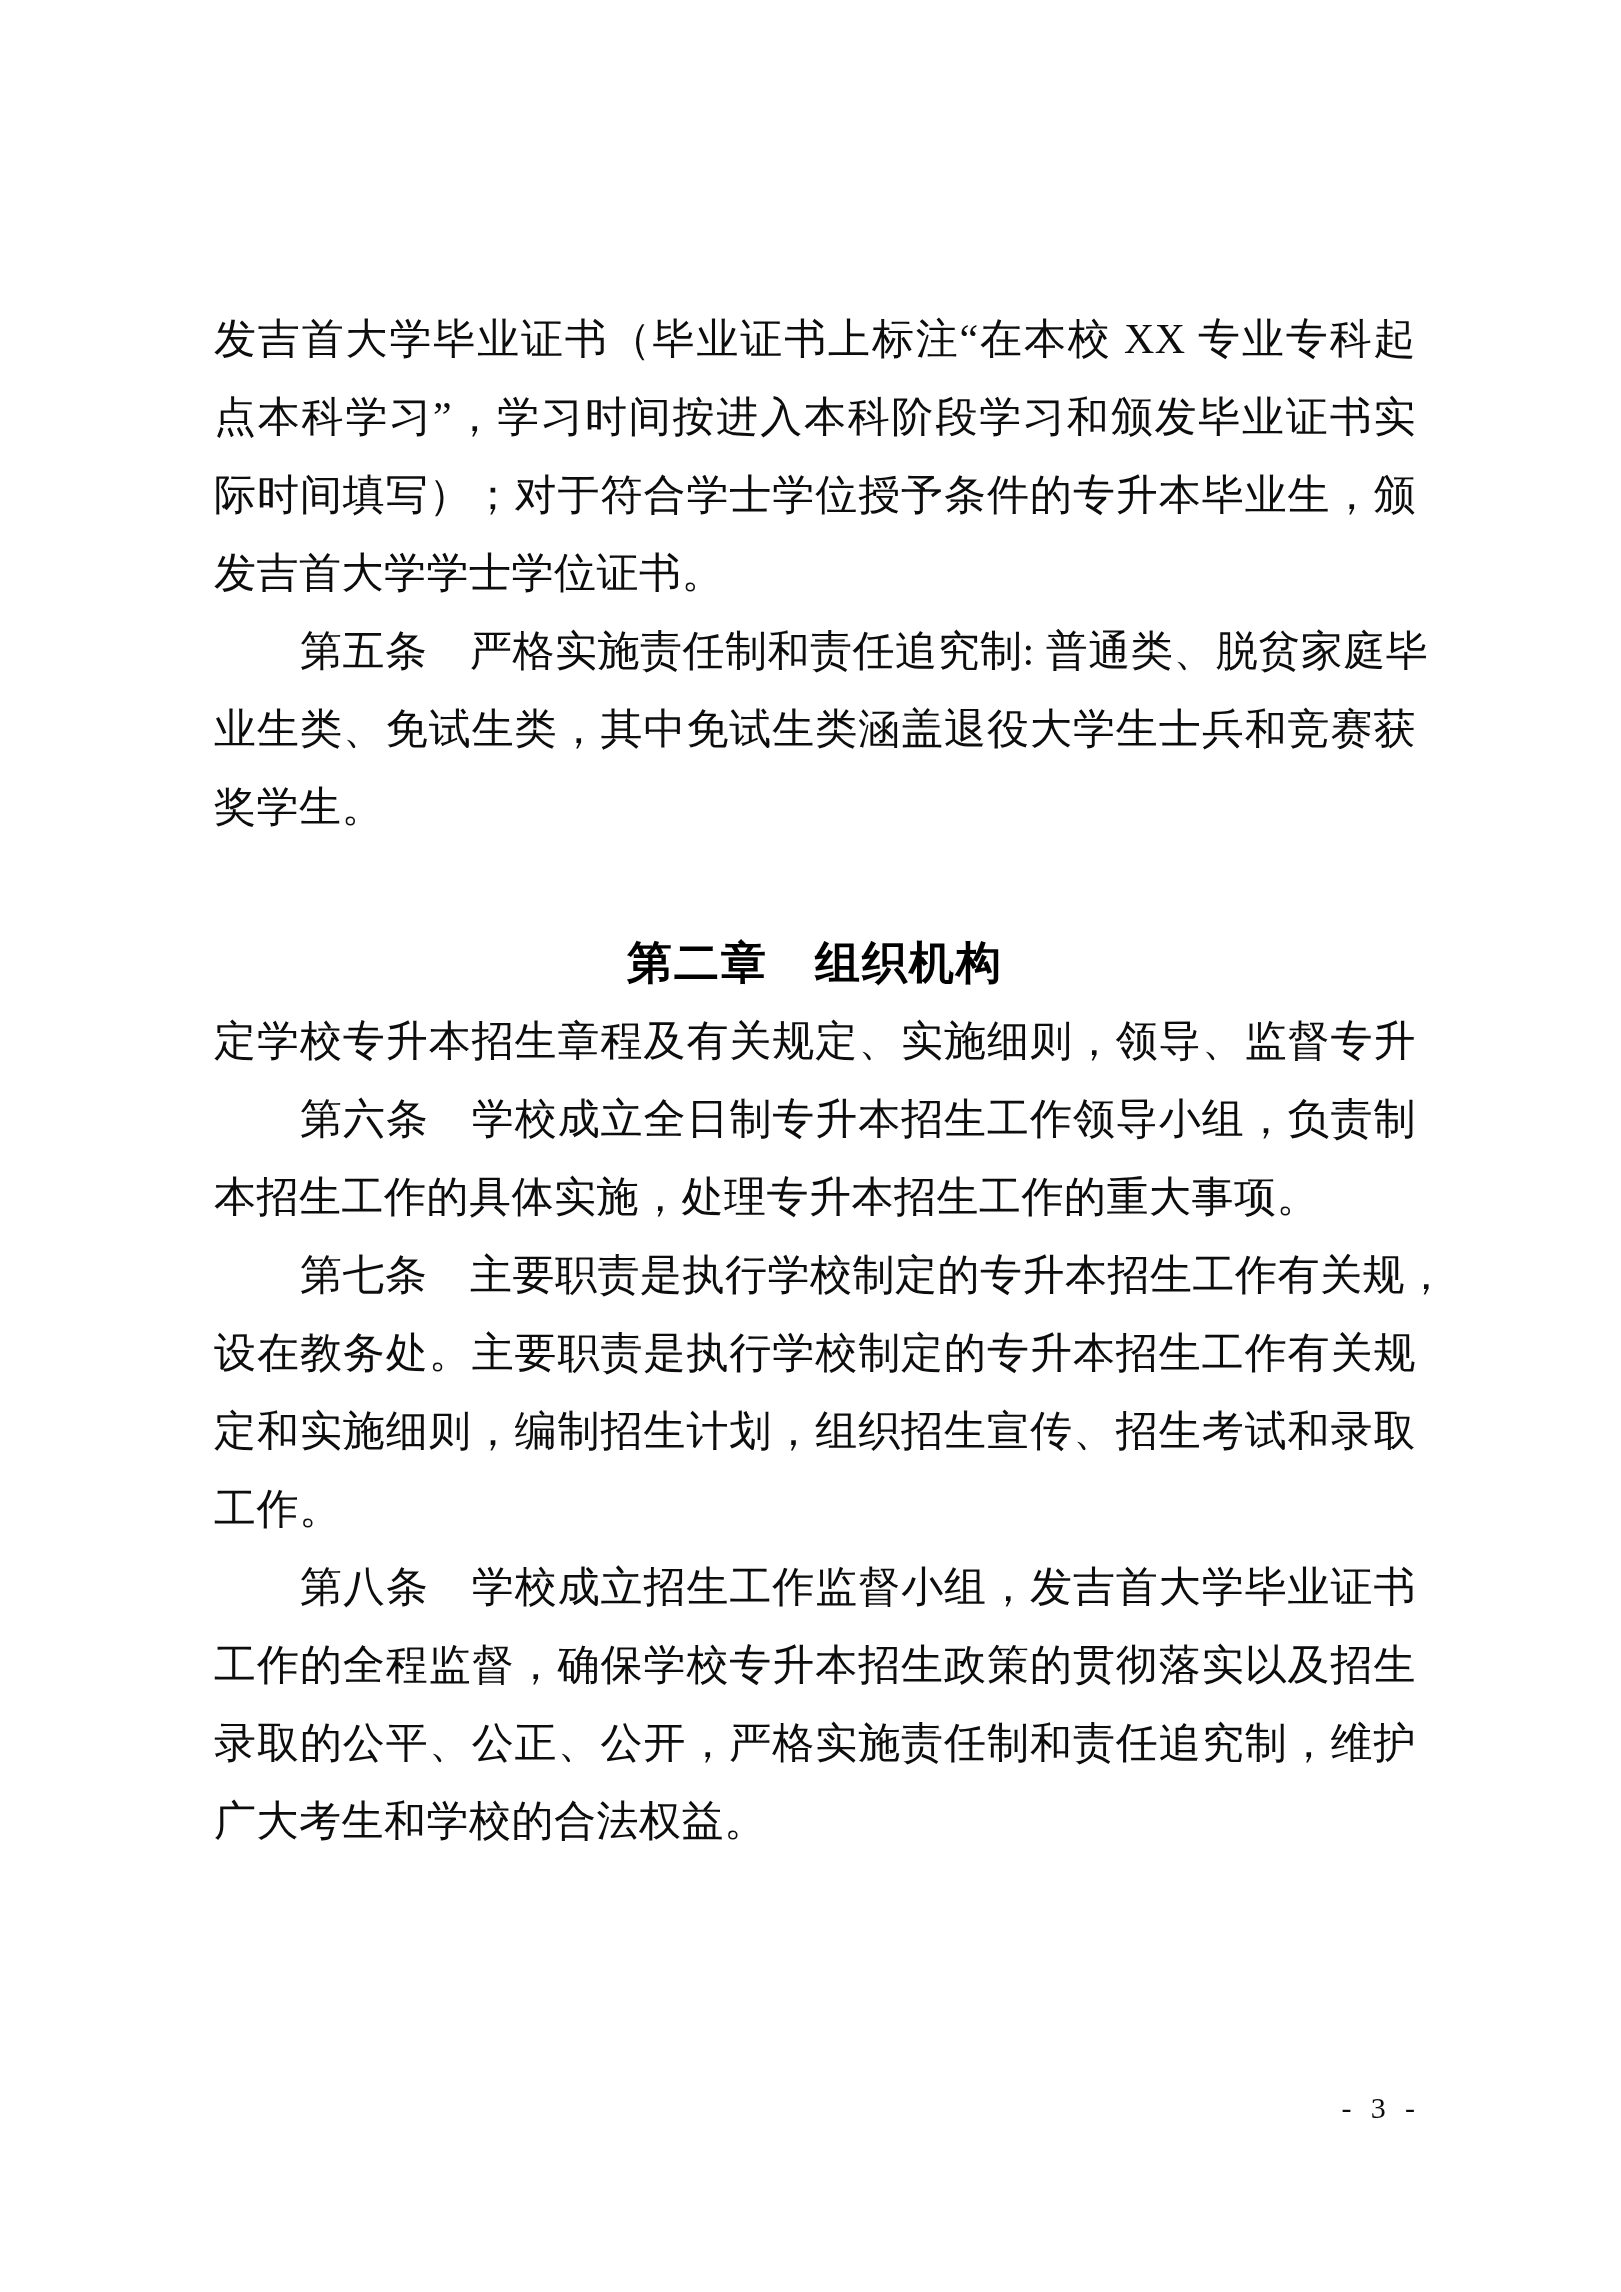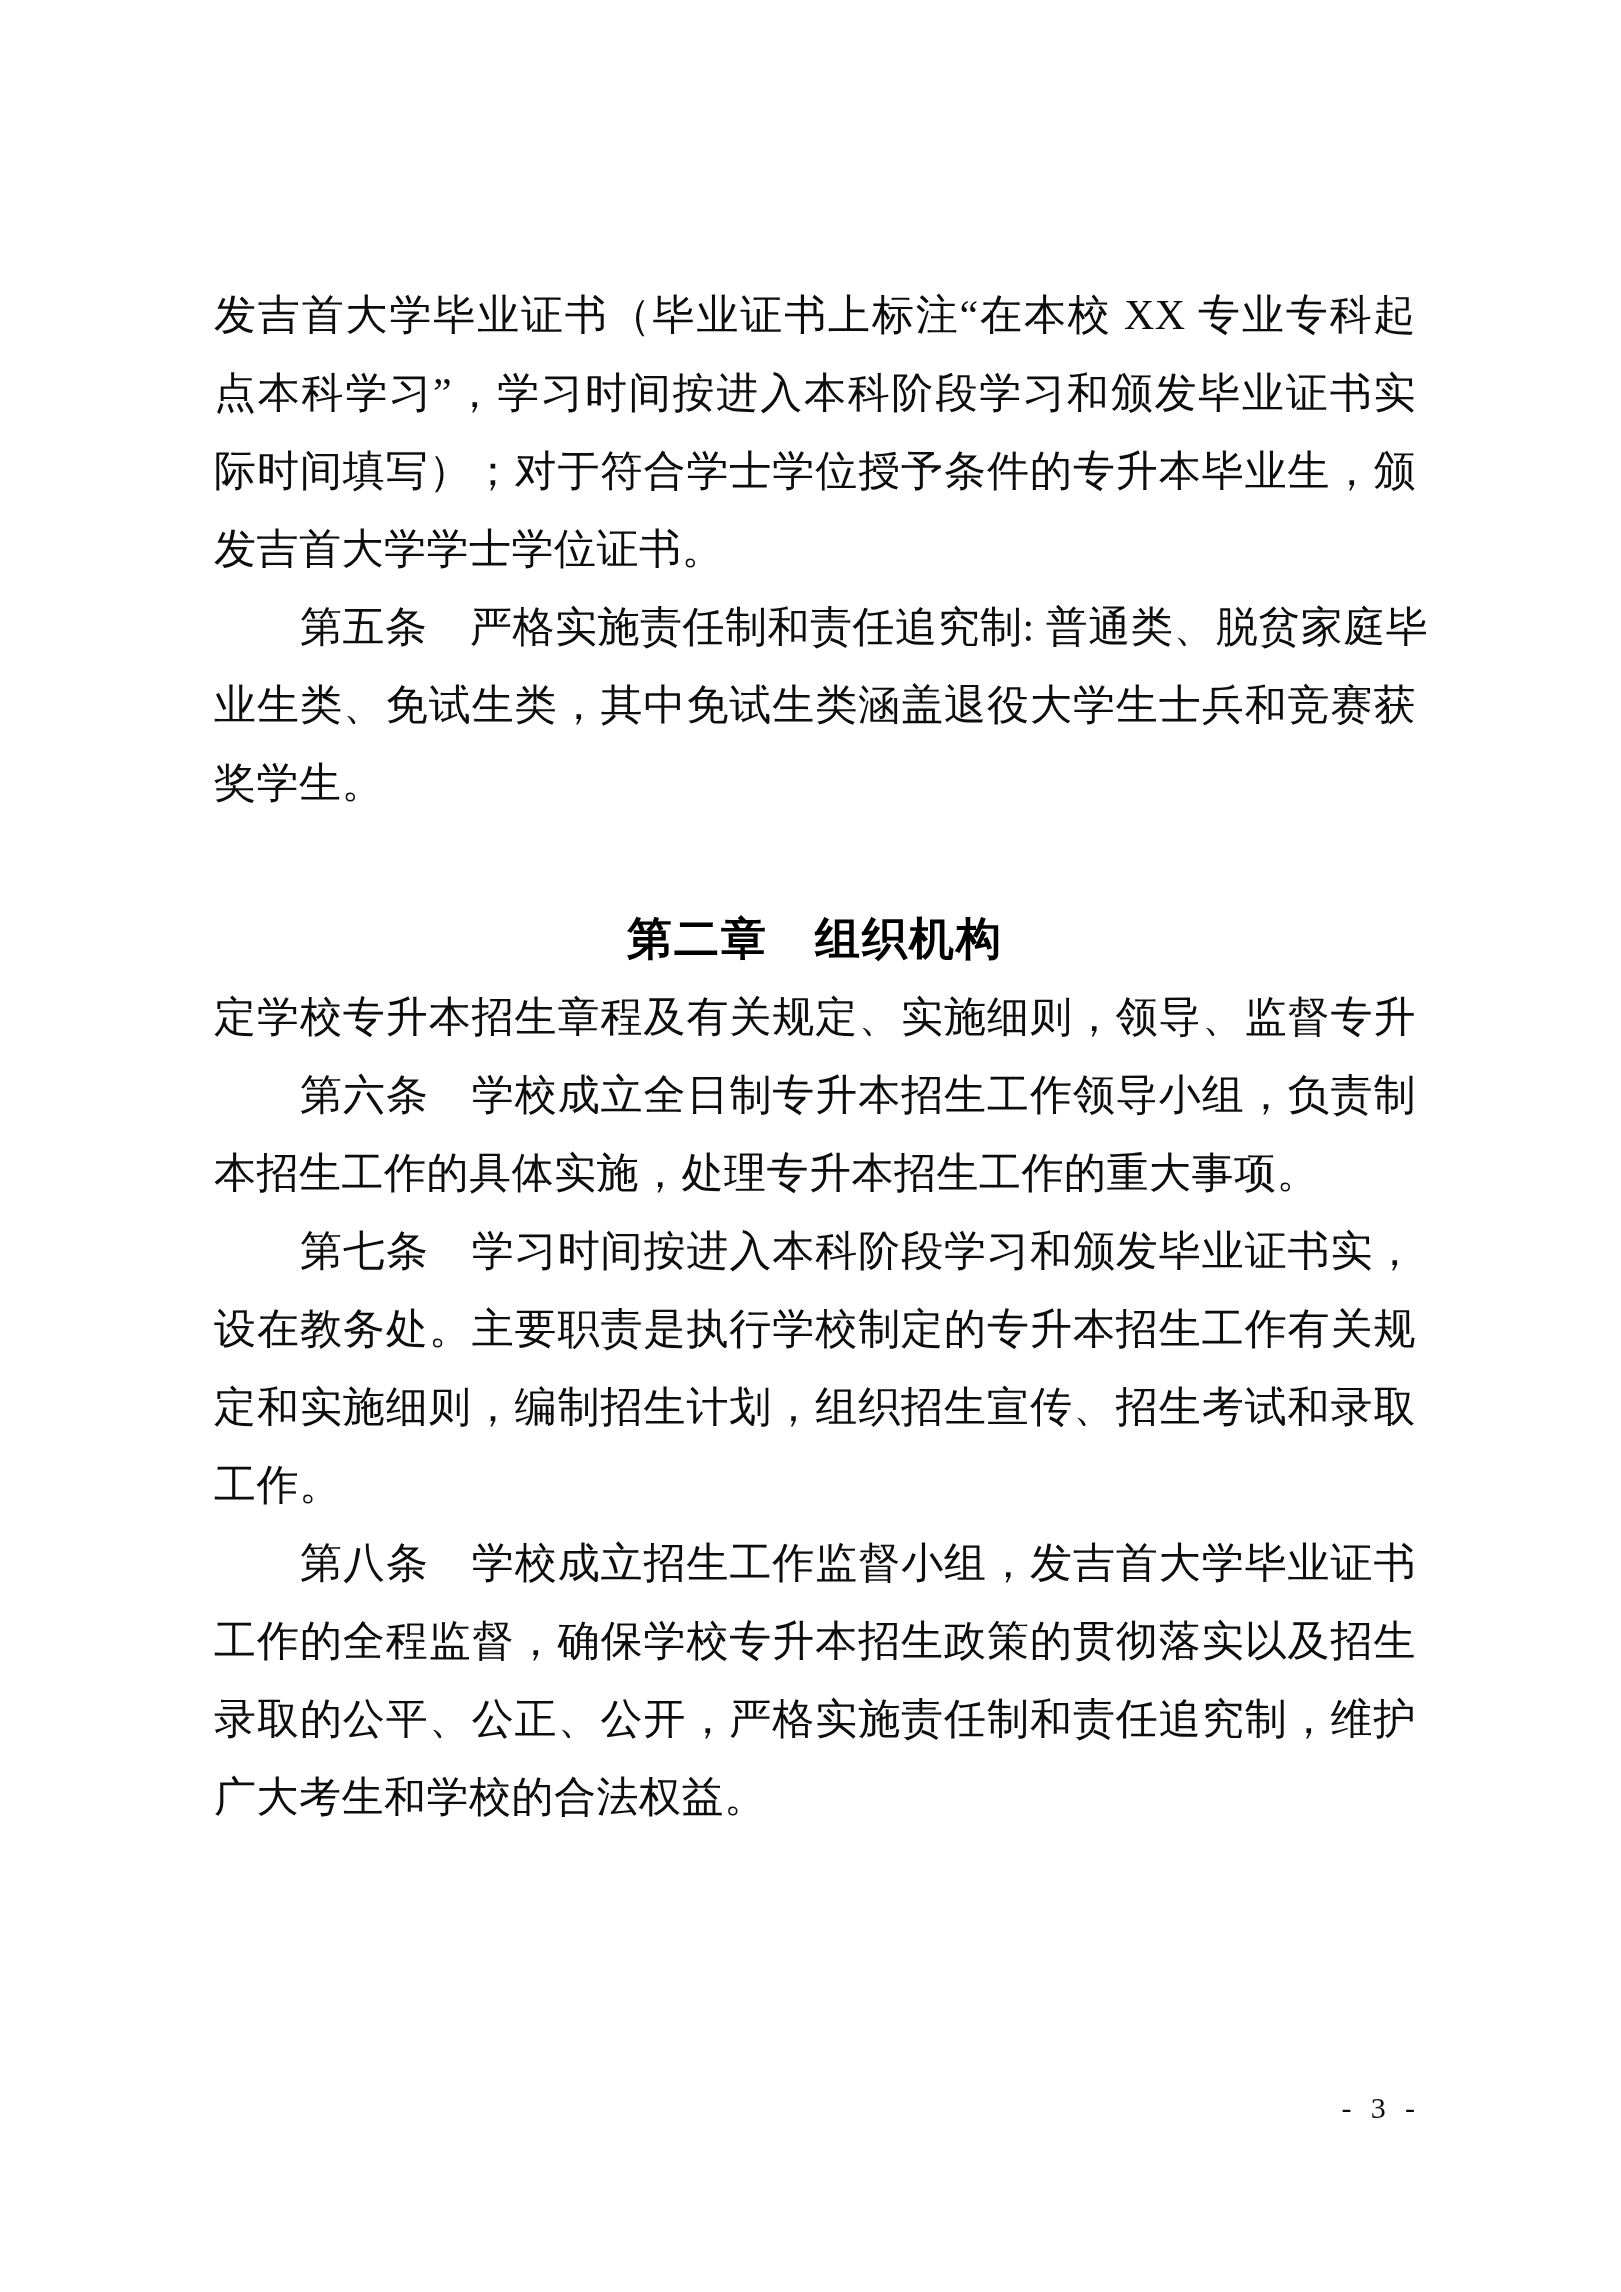--- a/index.html
+++ b/index.html
@@ -13,21 +13,21 @@
     height: 2293px;
     background: #ffffff;
     margin: 0 auto;
     overflow: hidden;
     font-family: "Liberation Serif", "DejaVu Serif", serif;
     color: #000000;
   }
   .doc-body {
     position: absolute;
     left: 214px;
-    top: 276px;
+    top: 300px;
     width: 1202px;
   }
   .para { margin: 0; padding: 0; }
   .line {
     height: 78px;
     line-height: 78px;
     font-size: 42px;
     letter-spacing: 0.5px;
     text-align: justify;
     text-align-last: justify;
@@ -77,21 +77,21 @@
         <div class="line noj">奖学生。</div>
       </div>
       <div class="line spacer noj"></div>
       <div class="line heading">第二章　组织机构</div>
       <div class="para">
         <div class="line">定学校专升本招生章程及有关规定、实施细则，领导、监督专升</div>
         <div class="line ind">第六条　学校成立全日制专升本招生工作领导小组，负责制</div>
         <div class="line noj">本招生工作的具体实施，处理专升本招生工作的重大事项。</div>
       </div>
       <div class="para">
-        <div class="line ind">第七条　学习时间按进入本科阶段学习和颁发毕业证书实，</div>
+        <div class="line ind">第七条　主要职责是执行学校制定的专升本招生工作有关规，</div>
         <div class="line">设在教务处。主要职责是执行学校制定的专升本招生工作有关规</div>
         <div class="line">定和实施细则，编制招生计划，组织招生宣传、招生考试和录取</div>
         <div class="line noj">工作。</div>
       </div>
       <div class="para">
         <div class="line ind">第八条　学校成立招生工作监督小组，发吉首大学毕业证书</div>
         <div class="line">工作的全程监督，确保学校专升本招生政策的贯彻落实以及招生</div>
         <div class="line">录取的公平、公正、公开，严格实施责任制和责任追究制，维护</div>
         <div class="line noj">广大考生和学校的合法权益。</div>
       </div>

